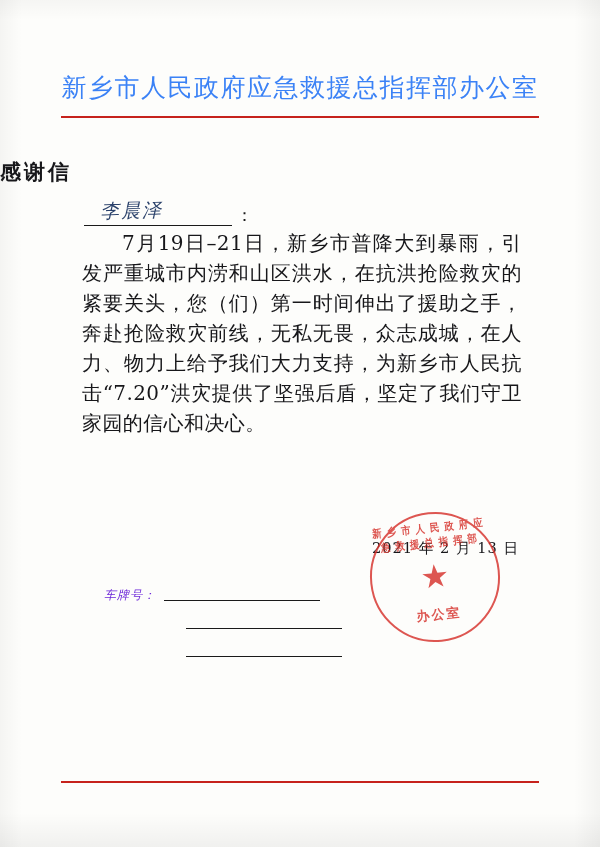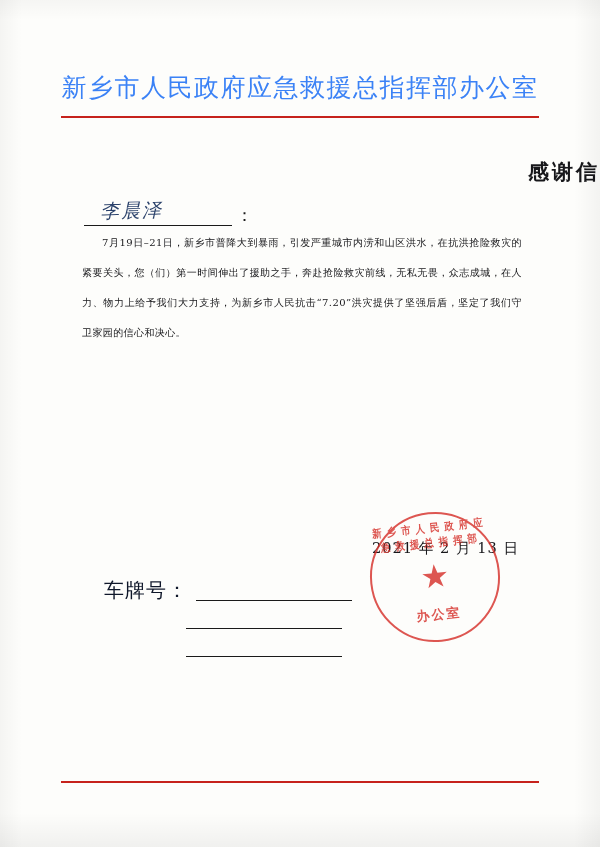--- a/index.html
+++ b/index.html
@@ -55,21 +55,21 @@
     width: 478px;
     height: 2.4px;
     background: #c6221c;
   }
 
   .doc-title {
     position: absolute;
     top: 158px;
     left: 0;
     right: 0;
-    text-align: right;
+    text-align: left;
     font-size: 21px;
     font-weight: bold;
     letter-spacing: 3px;
     color: #17171a;
   }
 
   .salutation {
     position: absolute;
     top: 196px;
     left: 84px;
@@ -104,21 +104,21 @@
   }
 
   .body-text {
     position: absolute;
     top: 228px;
     left: 82px;
     width: 440px;
     color: #17171a;
   }
   .para {
-    font-size: 10px;
+    font-size: 20px;
     line-height: 30px;
     text-align: justify;
     text-indent: 2em;
     margin: 0 0 0 0;
     letter-spacing: 0.4px;
   }
 
   .date-line {
     position: absolute;
     top: 539px;
@@ -185,25 +185,26 @@
     top: 578px;
     left: 104px;
     width: 260px;
   }
   .plate-row {
     display: flex;
     align-items: flex-end;
     height: 28px;
   }
   .plate-label {
-    font-size: 20px;
-    color: #0f172a;
+    font-size: 12px;
+    color: #6d28d9;
     letter-spacing: 1px;
     white-space: nowrap;
     padding-bottom: 2px;
+    font-style: italic;
   }
   .plate-rule {
     flex: 0 0 156px;
     margin-left: 8px;
     border-bottom: 1.3px solid #1a1a1a;
     height: 0;
     margin-bottom: 5px;
   }
   .plate-rule.indent {
     margin-left: 82px;

